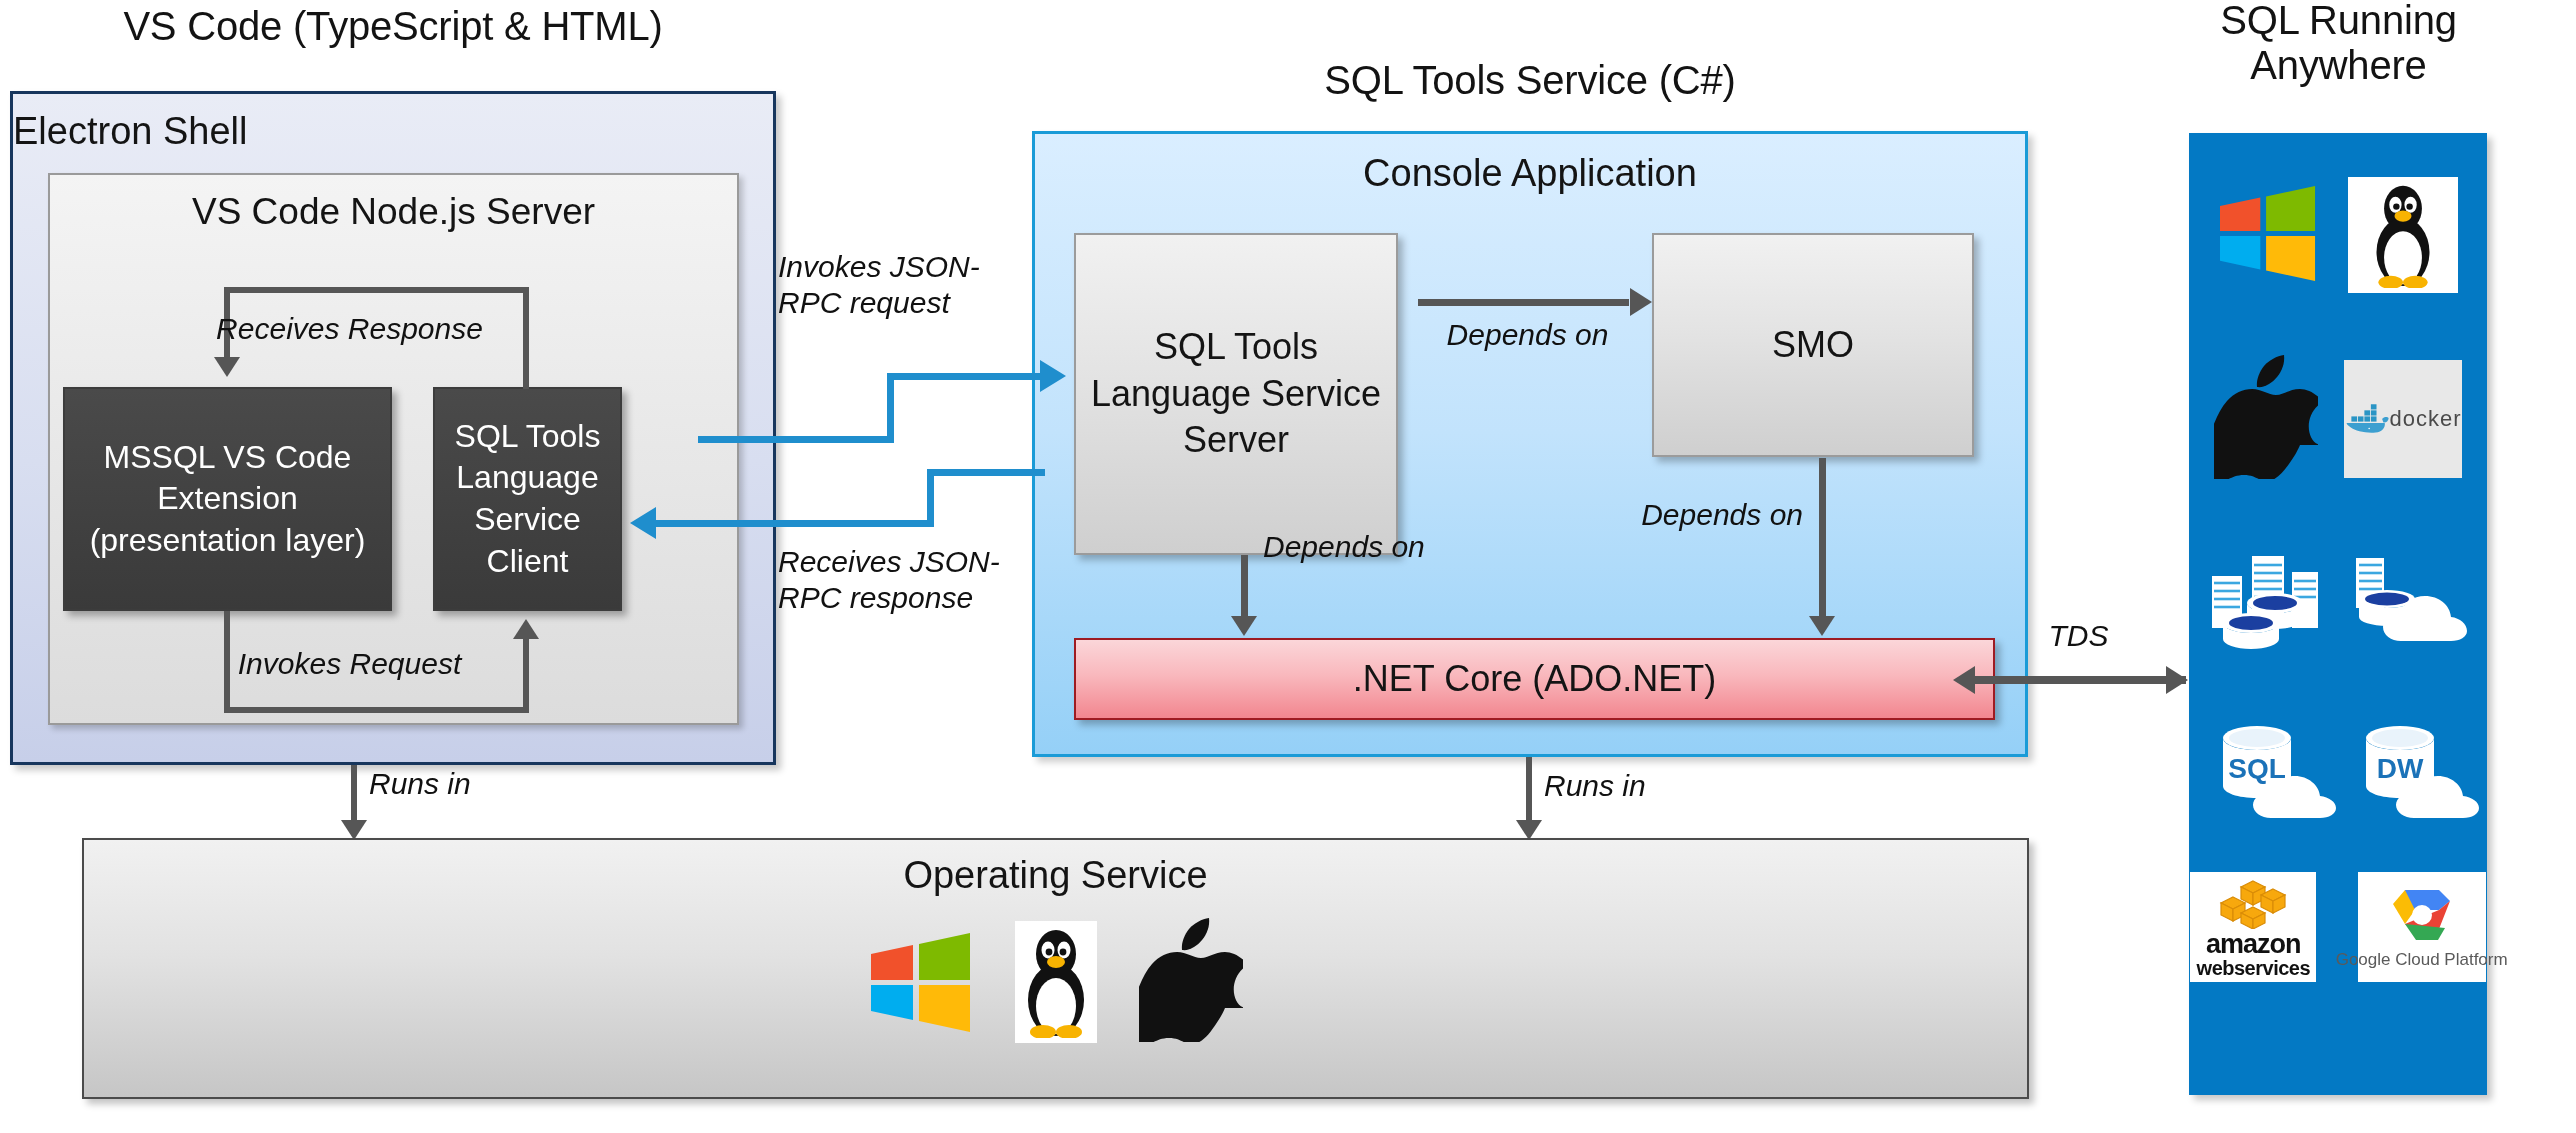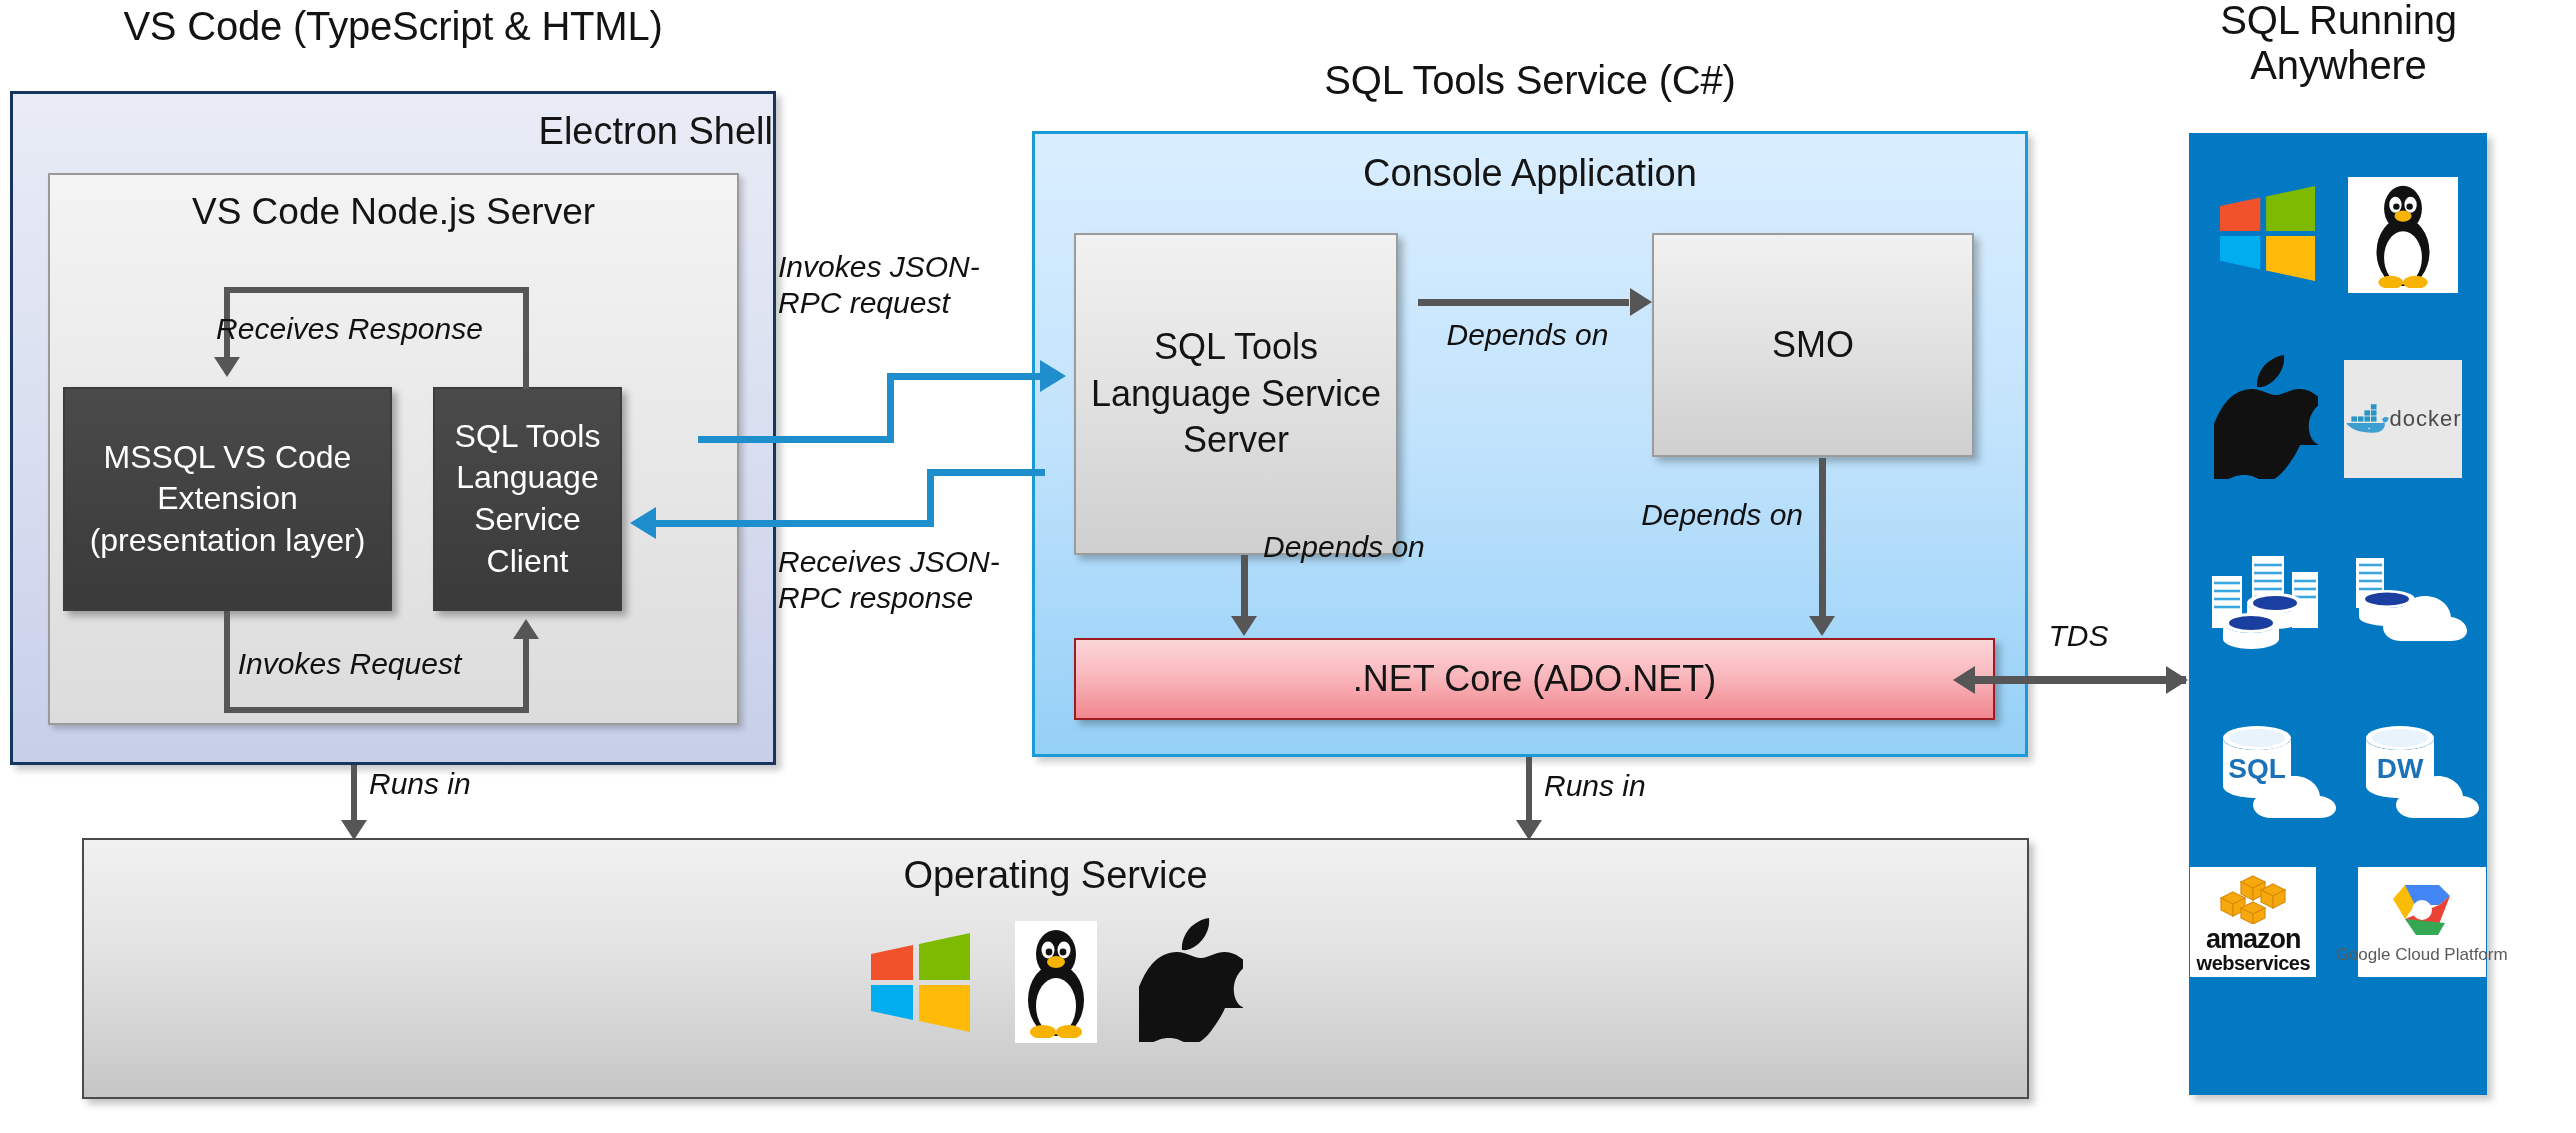--- a/index.html
+++ b/index.html
@@ -20,21 +20,21 @@
   }
 
   
   .electron{
     left:10px;top:91px;width:766px;height:674px;
     border:3px solid #17365D;
     background:linear-gradient(180deg,#e9ecf6 0%,#d8def0 55%,#c7cfe9 100%);
     box-shadow:5px 5px 7px rgba(0,0,0,.22);
   }
   .electron-title{
-    position:absolute;left:0;right:0;top:16px;text-align:right;
+    position:absolute;left:0;right:0;top:16px;text-align:left;
     font-size:38px;color:#141414;
   }
   .nodeserver{
     left:48px;top:173px;width:691px;height:552px;
     border:2px solid #9a9a9a;
     background:linear-gradient(180deg,#f4f4f4 0%,#e9e9e9 45%,#dcdcdc 100%);
     box-shadow:4px 4px 6px rgba(0,0,0,.20);
   }
   .nodeserver-title{
     position:absolute;left:0;right:0;top:16px;text-align:center;
@@ -375,21 +375,21 @@
         <svg width="132" height="112" viewBox="0 0 132 112">
           <ellipse cx="48" cy="22" rx="34" ry="12" fill="#fff"></ellipse>
           <path d="M14 22v48c0 7 15 12 34 12s34-5 34-12V22c0 7-15 12-34 12S14 29 14 22z" fill="#fff"></path>
           <ellipse cx="48" cy="22" rx="28" ry="9" fill="#e9f3fb"></ellipse>
           <text x="48" y="62" font-family="Liberation Sans, sans-serif" font-size="28" font-weight="bold" fill="#1b72b8" text-anchor="middle">DW</text>
           <path d="M62 102c-10 0-18-6-18-13s8-13 18-13c3-10 13-16 24-16 13 0 24 9 25 20 9 1 16 6 16 12 0 6-7 10-16 10z" fill="#fff"></path>
         </svg>
       </span>
     </div>
 
-    <div class="arow" style="height:120px;align-items:flex-start;gap:40px;">
+    <div class="arow" style="height:120px;align-items:center;gap:40px;">
       <span class="whitecard" style="width:126px;height:110px;">
         <svg width="92" height="52" viewBox="0 0 92 52">
           <g fill="#f7a80d" stroke="#d98c07" stroke-width="1.2">
             <polygon points="46,4 58,10 46,16 34,10"></polygon>
               <polygon points="34,10 46,16 46,28 34,22"></polygon>
             <polygon points="58,10 58,22 46,28 46,16"></polygon>
             <polygon points="66,12 78,18 66,24 54,18"></polygon>
               <polygon points="54,18 66,24 66,36 54,30"></polygon>
             <polygon points="78,18 78,30 66,36 66,24"></polygon>
             <polygon points="26,20 38,26 26,32 14,26"></polygon>

